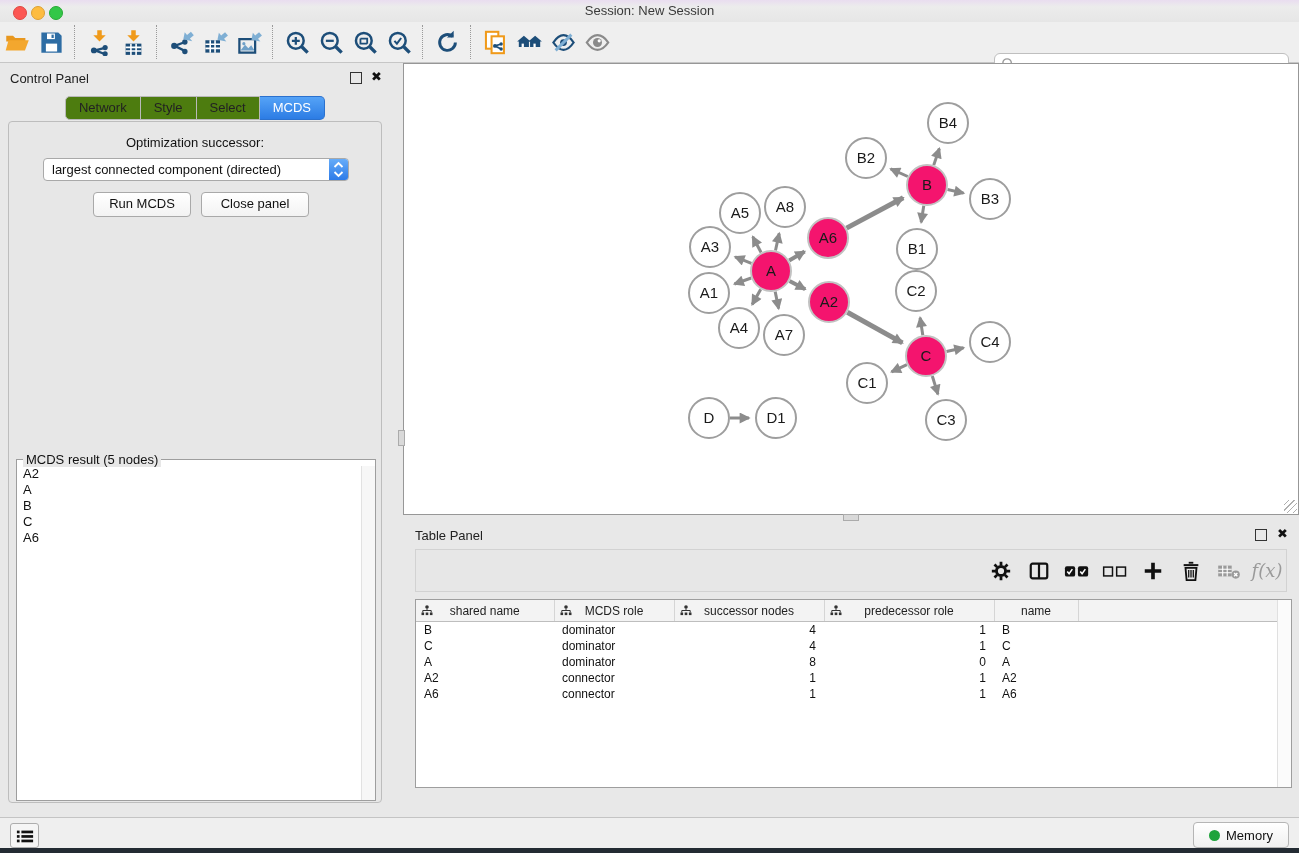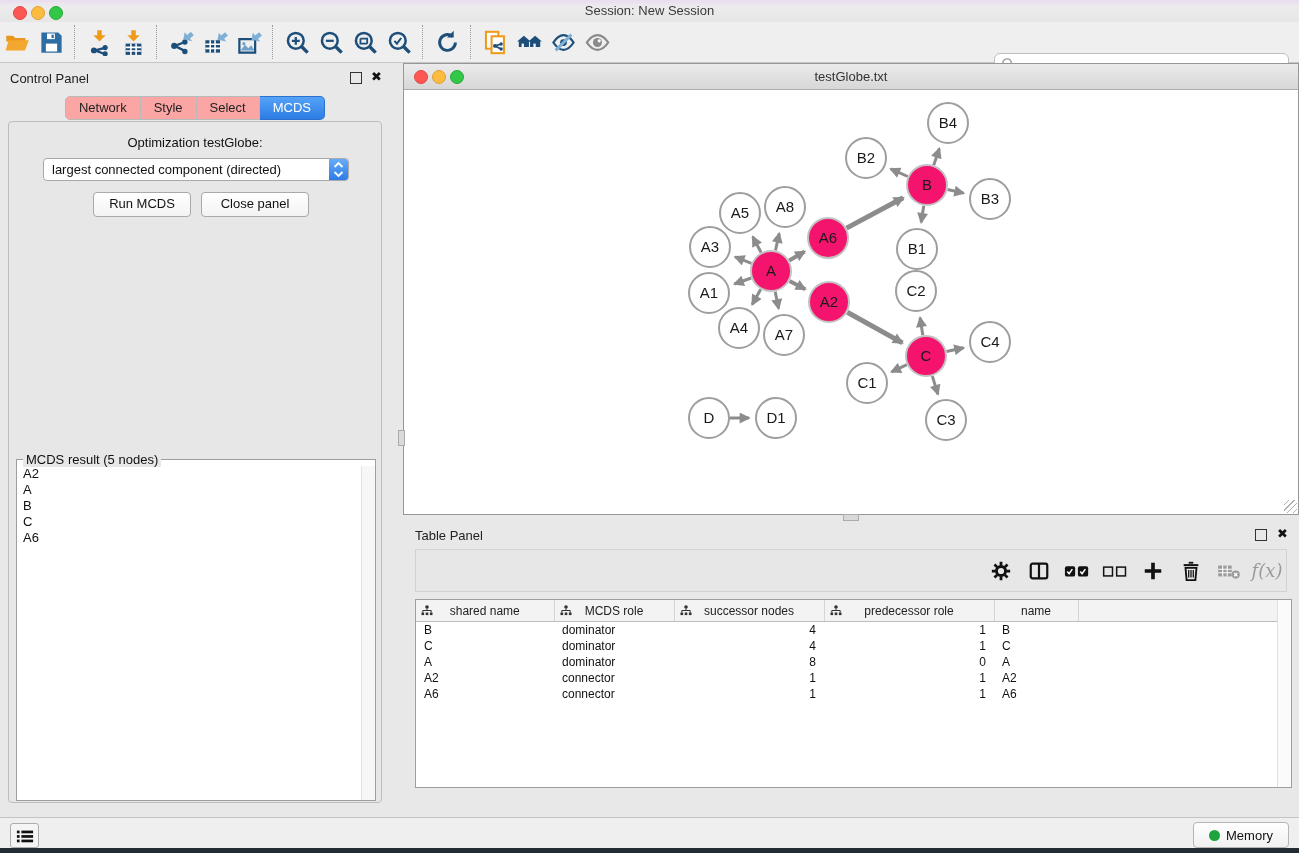--- a/index.html
+++ b/index.html
@@ -24,21 +24,21 @@
   #search-input{width:100%;height:100%;box-sizing:border-box;border:1px solid #BFBFBF;border-radius:6px;
                 padding:0 8px 0 26px;font-size:13px;background:#fff;outline:none;}
   #search-wrap svg{position:absolute;left:7px;top:4px;}
   
   #control-panel{left:0;top:63px;width:390px;height:750px;}
   .panel-head{height:30px;position:relative;}
   .panel-head .pt{position:absolute;left:10px;top:8px;font-size:13px;color:#222;}
   .float-ic{position:absolute;top:9px;width:10px;height:10px;border:1.5px solid #333;}
   .close-ic{position:absolute;top:7px;font-size:13px;font-weight:bold;color:#111;line-height:14px;}
   .seg{display:flex;}
-  .seg .tab{height:22px;line-height:22px;padding:0 13px;background:#fca5a5;border:1px solid #B9B9B9;
+  .seg .tab{height:22px;line-height:22px;padding:0 13px;background:#4d7c0f;border:1px solid #B9B9B9;
             border-left:none;font-size:13px;color:#222;text-align:center;cursor:default;}
   .seg .tab:first-child{border-left:1px solid #B9B9B9;border-radius:5px 0 0 5px;}
   .seg .tab:last-child{border-radius:0 5px 5px 0;}
   .seg .tab.active{background:linear-gradient(#55A3F7,#2C7CE4);border-color:#2B71CE;color:#fff;}
   #cp-tabs{position:absolute;left:0;right:0;top:33px;display:flex;justify-content:center;}
   #cp-content{position:absolute;left:8px;top:58px;width:372px;height:680px;background:#E7E7E7;
               border:1px solid #BDBDBD;border-radius:4px;}
   #opt-label{position:absolute;left:0;right:0;top:13px;text-align:center;font-size:13px;color:#111;}
   #mcds-dropdown{position:absolute;left:34px;top:36px;width:306px;height:23px;background:#fff;
                  border:1px solid #A9A9A9;border-radius:4px;font-size:13px;color:#111;
@@ -256,21 +256,21 @@
   </div>
   <div id="cp-tabs">
       <div class="seg">
         <div class="tab">Network</div>
         <div class="tab">Style</div>
         <div class="tab">Select</div>
         <div class="tab active">MCDS</div>
       </div>
     </div>
   <div id="cp-content">
-    <div id="opt-label">Optimization testGlobe:</div>
+    <div id="opt-label">Optimization successor:</div>
     <div id="mcds-dropdown">
       <span>largest connected component (directed)</span>
       <span class="stepper">
         <svg width="19" height="21" viewBox="0 0 19 21">
             <g stroke="#fff" stroke-width="1.8" fill="none">
           <path d="M5.5 8l4-4 4 4M5.5 13l4 4 4-4"></path>
             </g>
           </svg></span>
     </div>
     <div id="run-btn" class="btn">Run MCDS</div>
@@ -283,26 +283,20 @@
           <div class="list-item">B</div>
           <div class="list-item">C</div>
           <div class="list-item">A6</div>
         </div>
       <div id="result-scroll"></div>
     </div>
   </div>
 </div>
 
 <div id="network-window" class="abs">
-  <div id="nw-titlebar">
-    <span class="tl r" style="left:10px"></span>
-    <span class="tl y" style="left:28px"></span>
-    <span class="tl g" style="left:46px"></span>
-    <div class="title">testGlobe.txt</div>
-  </div>
   <svg id="graph-svg" width="892" height="422">
     <defs>
       <marker id="arrow" viewBox="0 0 10 10" refX="8.5" refY="5" markerWidth="13" markerHeight="11" markerUnits="userSpaceOnUse" orient="auto">
           <path d="M0 0L10 5L0 10z" fill="#8C8C8C"></path>
         </marker>
     </defs>
     <g id="edge-layer">
         <line x1="357.10107730506843" y1="162.47943495786996" x2="348.7271863220549" y2="146.8121550541672" stroke="#8C8C8C" stroke-width="3" marker-end="url(#arrow)"></line>
         <line x1="371.4876344549141" y1="160.4850996346785" x2="375.2301842722533" y2="143.37630046969906" stroke="#8C8C8C" stroke-width="3" marker-end="url(#arrow)"></line>
         <line x1="347.4581150143549" y1="173.31138951384457" x2="331.12528069582936" y2="166.8853563393427" stroke="#8C8C8C" stroke-width="3" marker-end="url(#arrow)"></line>

